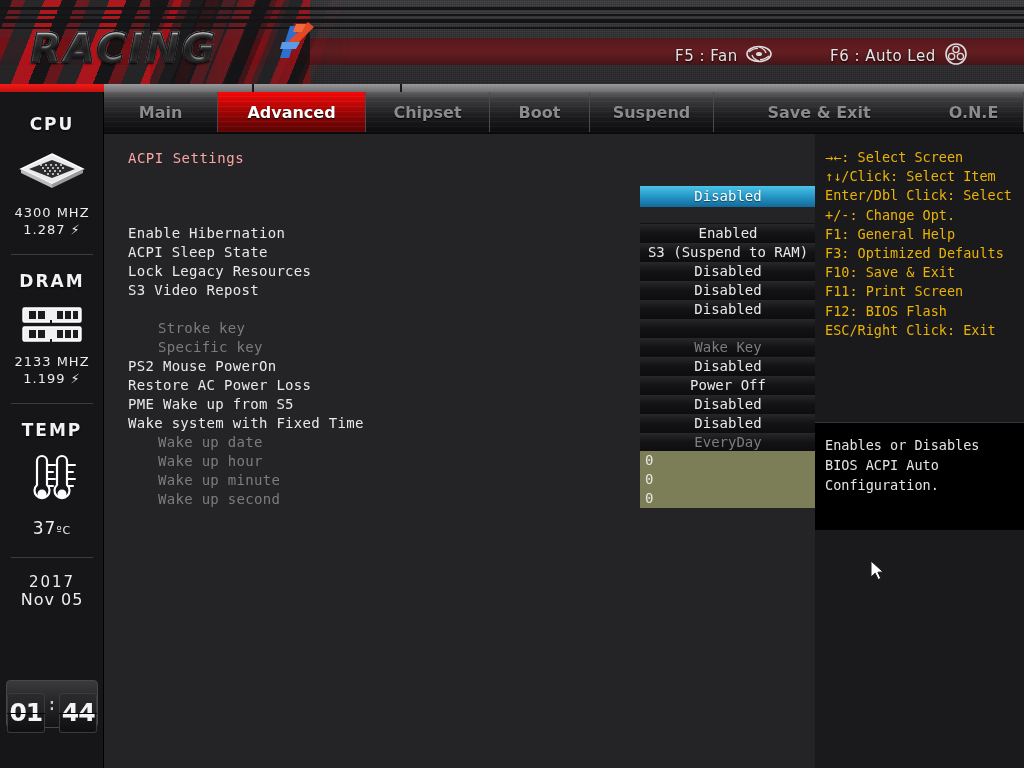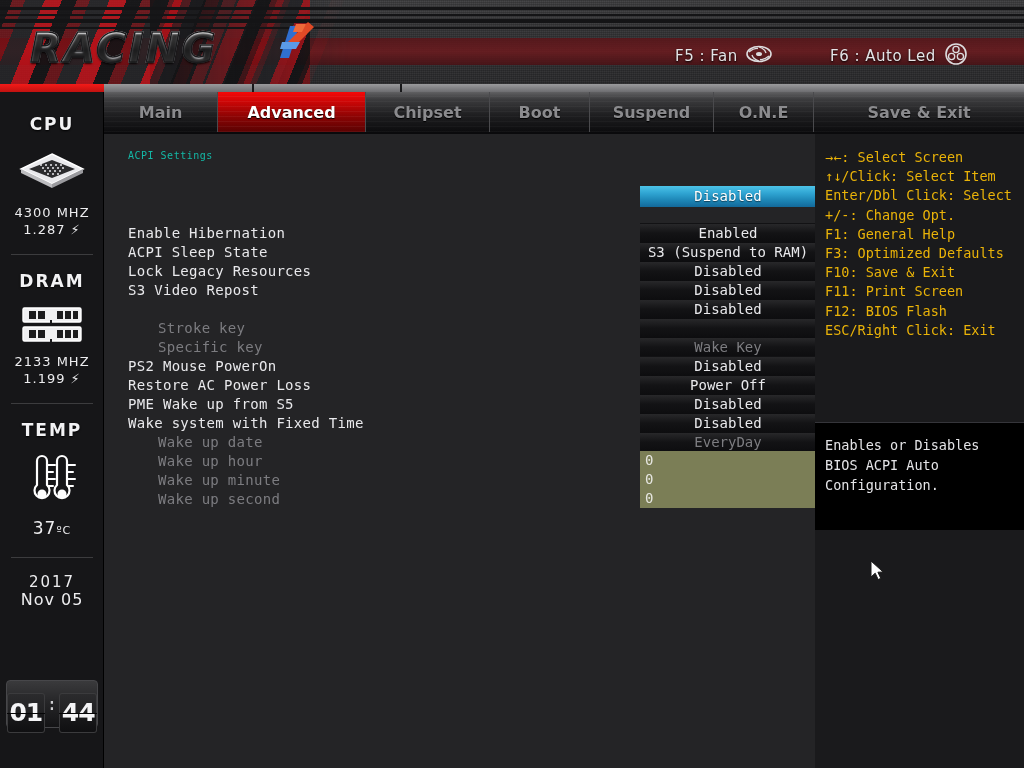--- a/index.html
+++ b/index.html
@@ -164,21 +164,21 @@
 
   
   #main {
     position:absolute; left:104px; top:132px; width:711px; height:636px;
     background:#242426;
     border-top:2px solid #0a0a0c;
   }
   #main-inner { position:absolute; inset:0; }
   .sec-head {
     position:absolute; left:24px; top:16px;
-    font-size:10px; color:#14b8a6; letter-spacing:.5px;
+    font-size:14px; color:#fca5a5; letter-spacing:.5px;
   }
   .opt-label {
     position:absolute; left:24px; height:19px;
     font-size:14px; color:#e9e9ec; letter-spacing:.3px;
     white-space:nowrap; line-height:19px;
   }
   .opt-label.dim { color:#7c7c80;margin-left:30px; }
   .opt-label.sel {
     left:14px; width:400px; padding-left:10px;
     color:#ffffff;
@@ -295,25 +295,25 @@
       </div>
     <div class="tab" style="width:124px">
         <span>Chipset</span>
       </div>
     <div class="tab" style="width:100px">
         <span>Boot</span>
       </div>
     <div class="tab" style="width:124px">
         <span>Suspend</span>
       </div>
+    <div class="tab" style="width:210px;border-right:none">
+        <span>Save &amp; Exit</span>
+      </div>
     <div class="tab" style="width:100px">
         <span>O.N.E</span>
-      </div>
-    <div class="tab" style="width:210px;border-right:none">
-        <span>Save &amp; Exit</span>
       </div>
   </div>
 
   <div id="sidebar">
 
     <div class="sb-sec" style="padding-top:22px">
       <div class="sb-title">CPU</div>
       <div class="sb-icon" style="margin-top:14px;height:48px">
         <svg width="70" height="44" viewBox="0 0 70 44">
           <polygon points="35,4 66,19 35,34 4,19" fill="#e9e9ec" stroke="#fff" stroke-width="1.5"></polygon>

